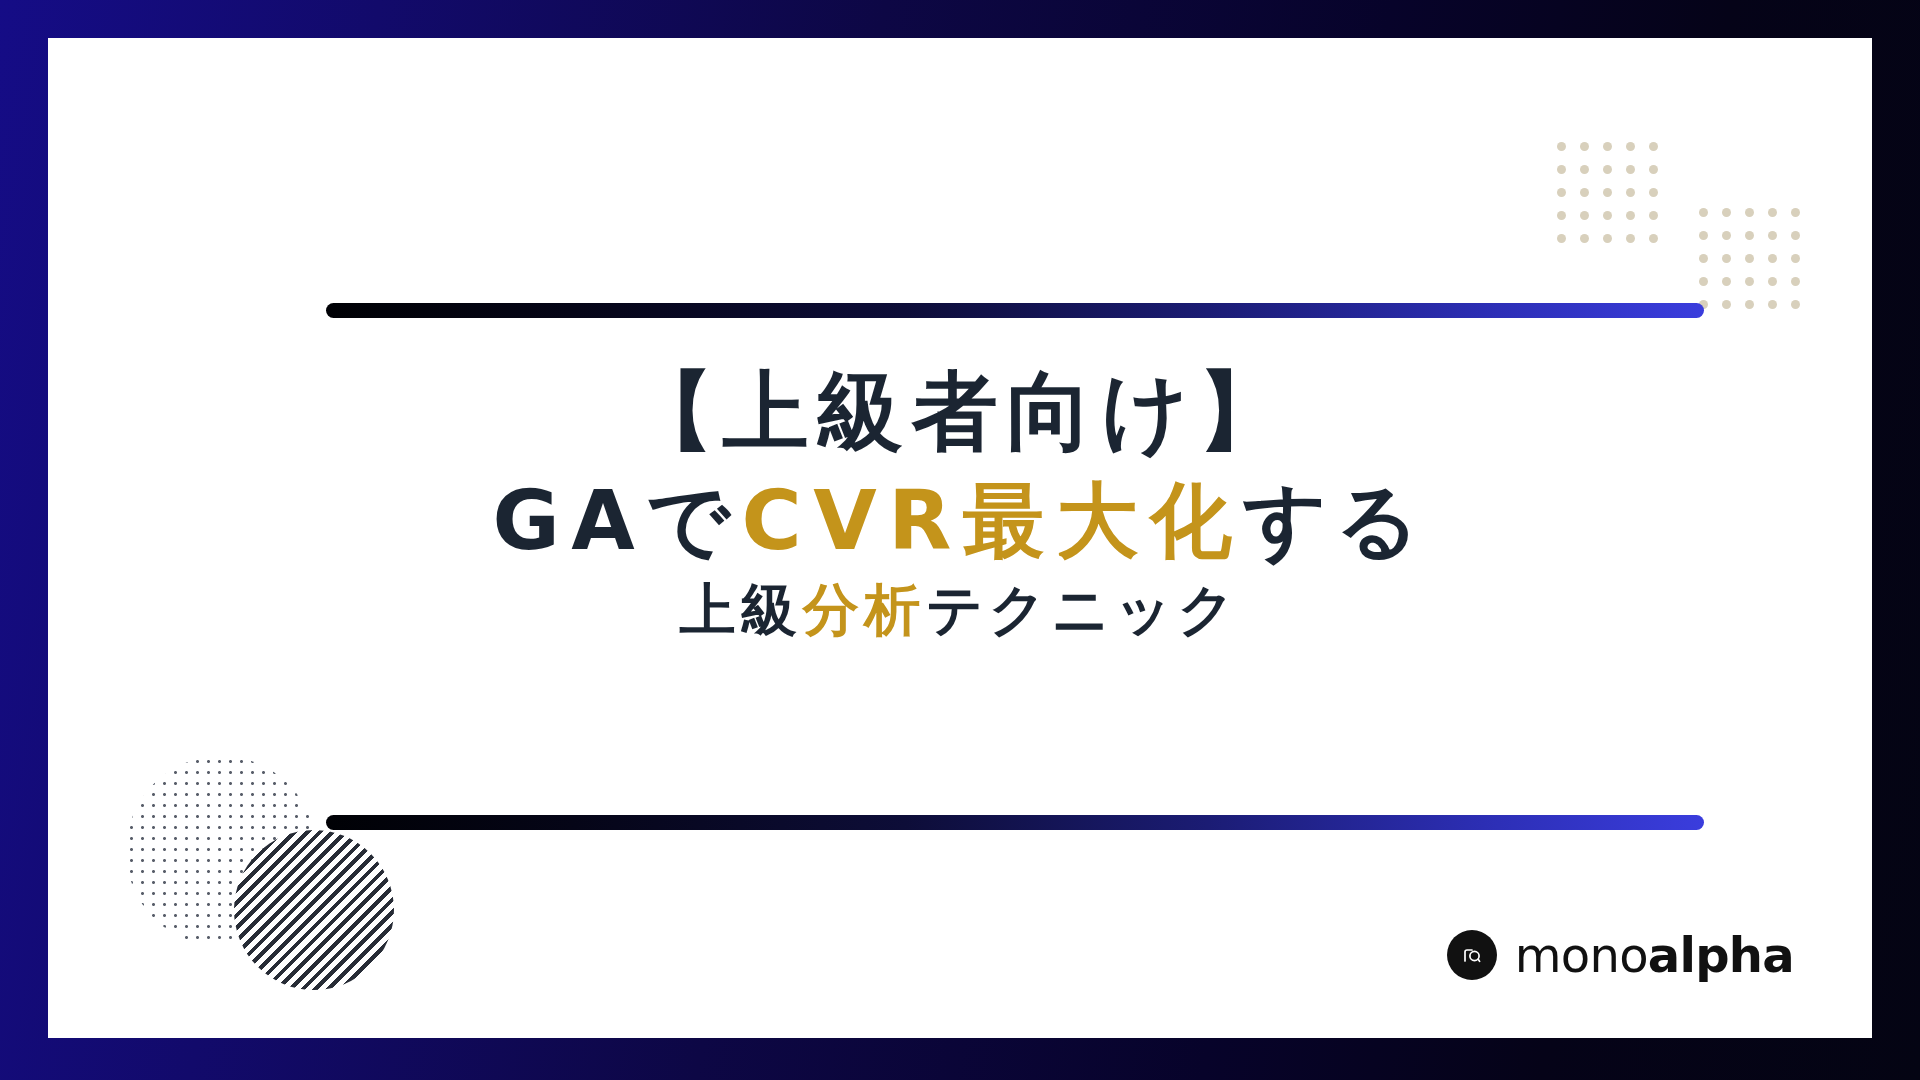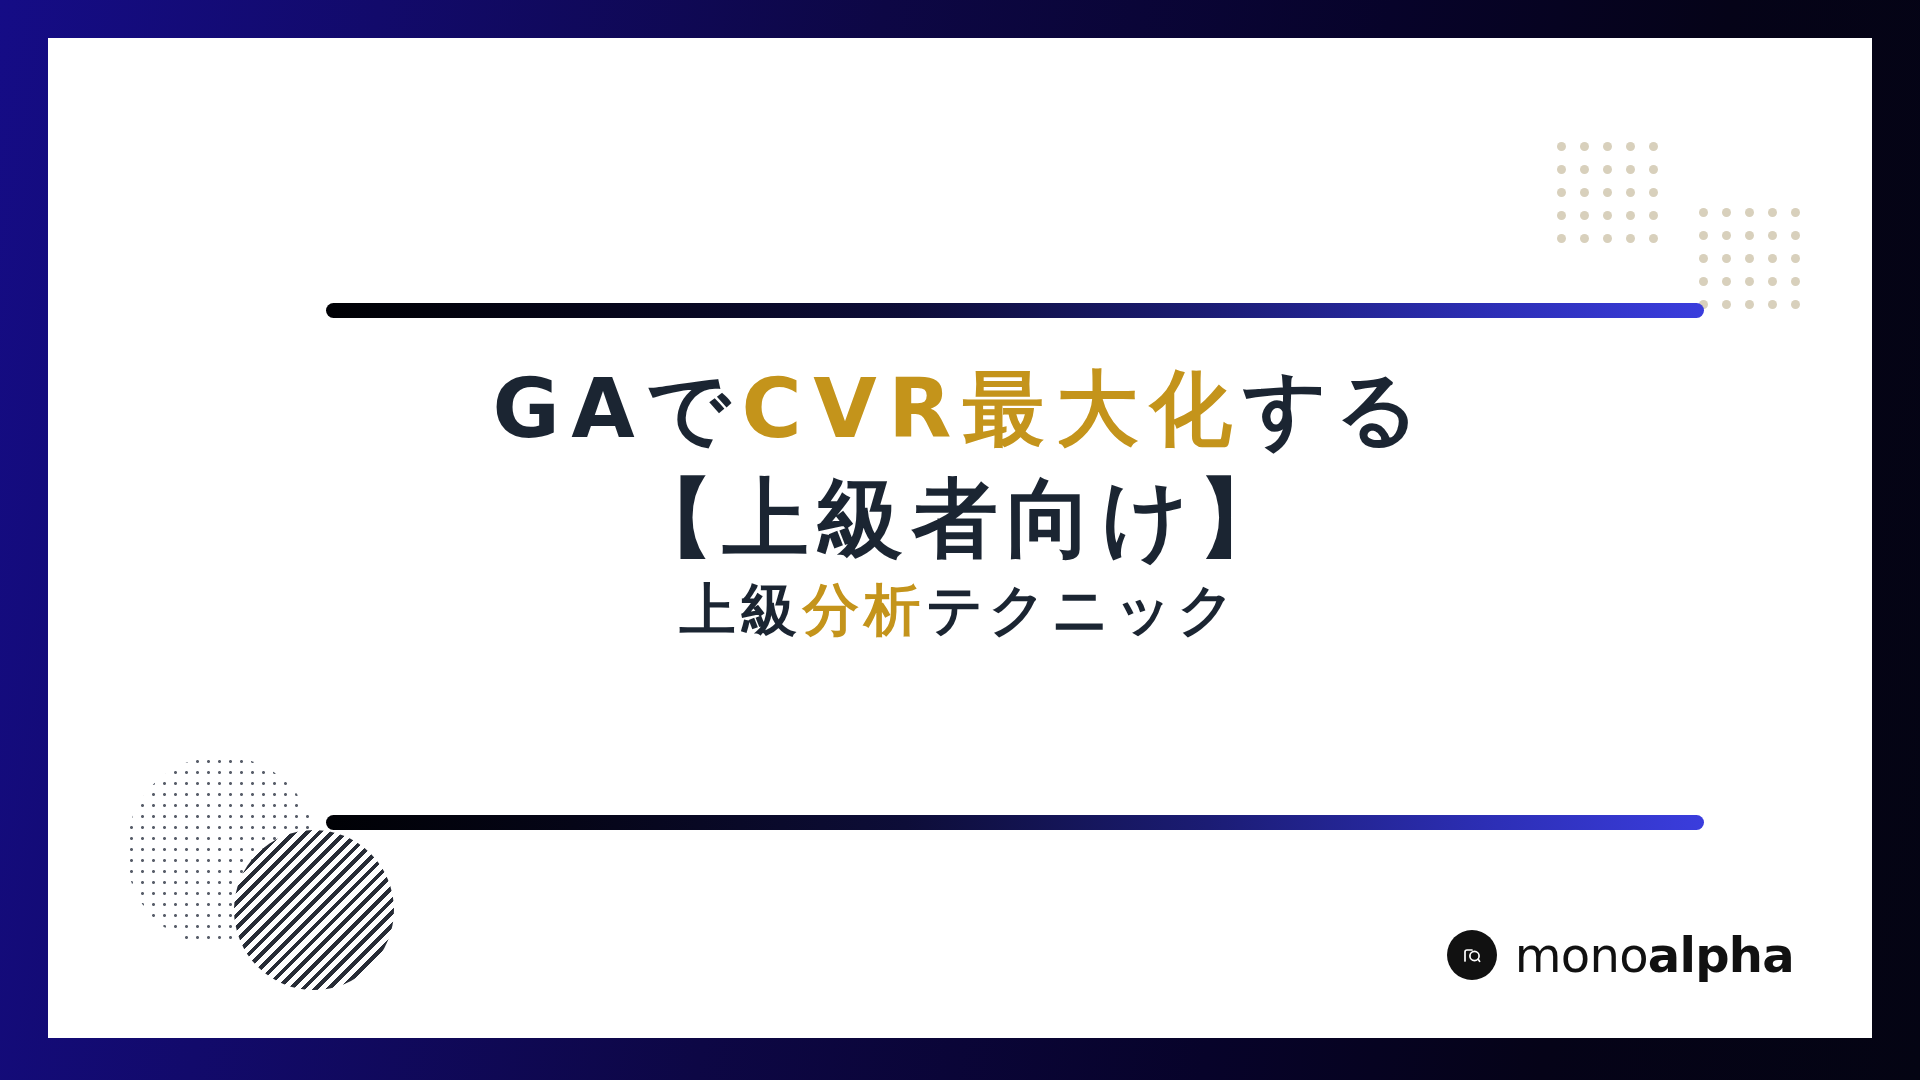--- a/index.html
+++ b/index.html
@@ -166,24 +166,24 @@
         <span class="dgrow"><span class="dg"></span><span class="dg"></span><span class="dg"></span><span class="dg"></span><span class="dg"></span></span>
       </div>
 
     <div class="circle-dots"></div>
     <div class="circle-stripes"></div>
 
     <div class="rule" id="rule-top"></div>
     <div class="rule" id="rule-bottom"></div>
 
     <div class="title-block">
+      <span class="title-line" id="title-line-1">【上級者向け】</span>
       <span class="title-line" id="title-line-2">
         <span class="latin">GAで</span><span class="hl latin">CVR最大化</span><span>する</span>
       </span>
-      <span class="title-line" id="title-line-1">【上級者向け】</span>
       <span class="title-line" id="title-line-3">
         <span>上級</span><span class="hl">分析</span><span>テクニック</span>
       </span>
     </div>
 
     <div class="logo">
       <span class="logo-mark">
         <svg width="30" height="30" viewBox="0 0 30 30" aria-hidden="true">
           <path d="M8 21 V12 a2 2 0 0 1 2-2 h5" fill="none" stroke="#ffffff" stroke-width="1.7" stroke-linecap="round"></path>
           <circle cx="17.5" cy="16" r="4.6" fill="none" stroke="#ffffff" stroke-width="1.7"></circle>

